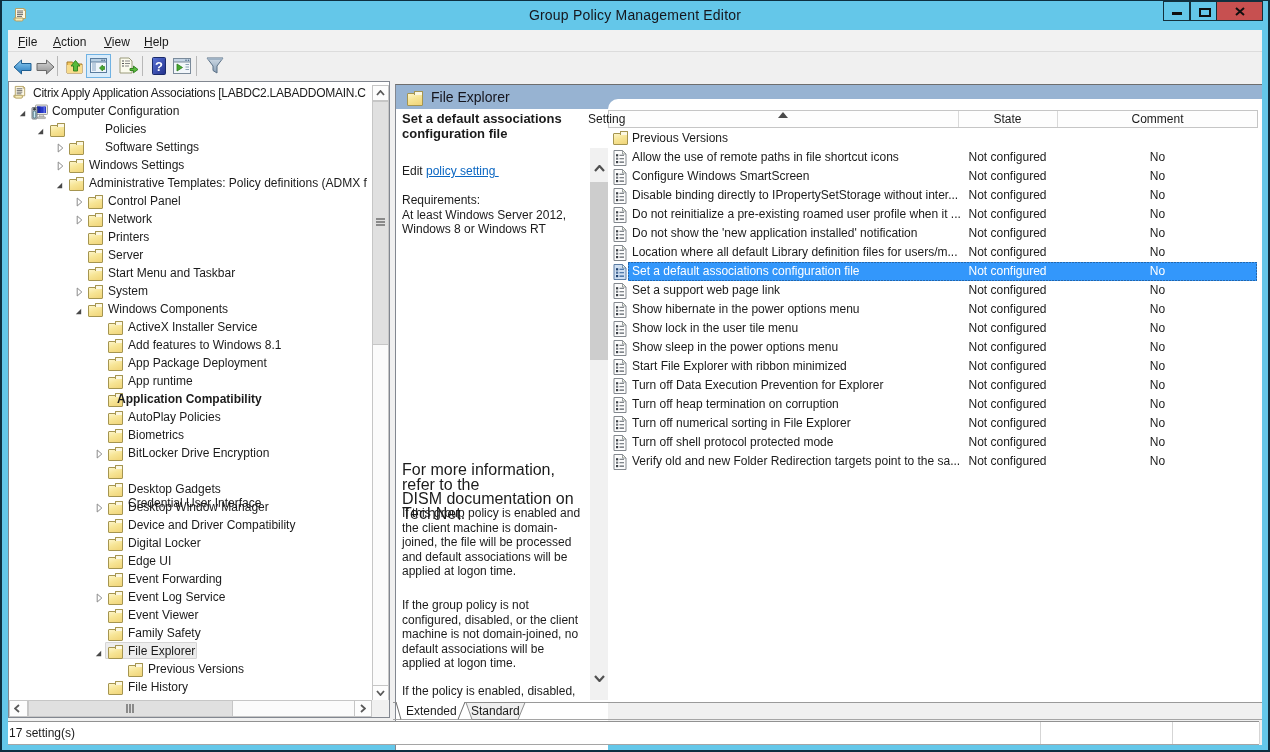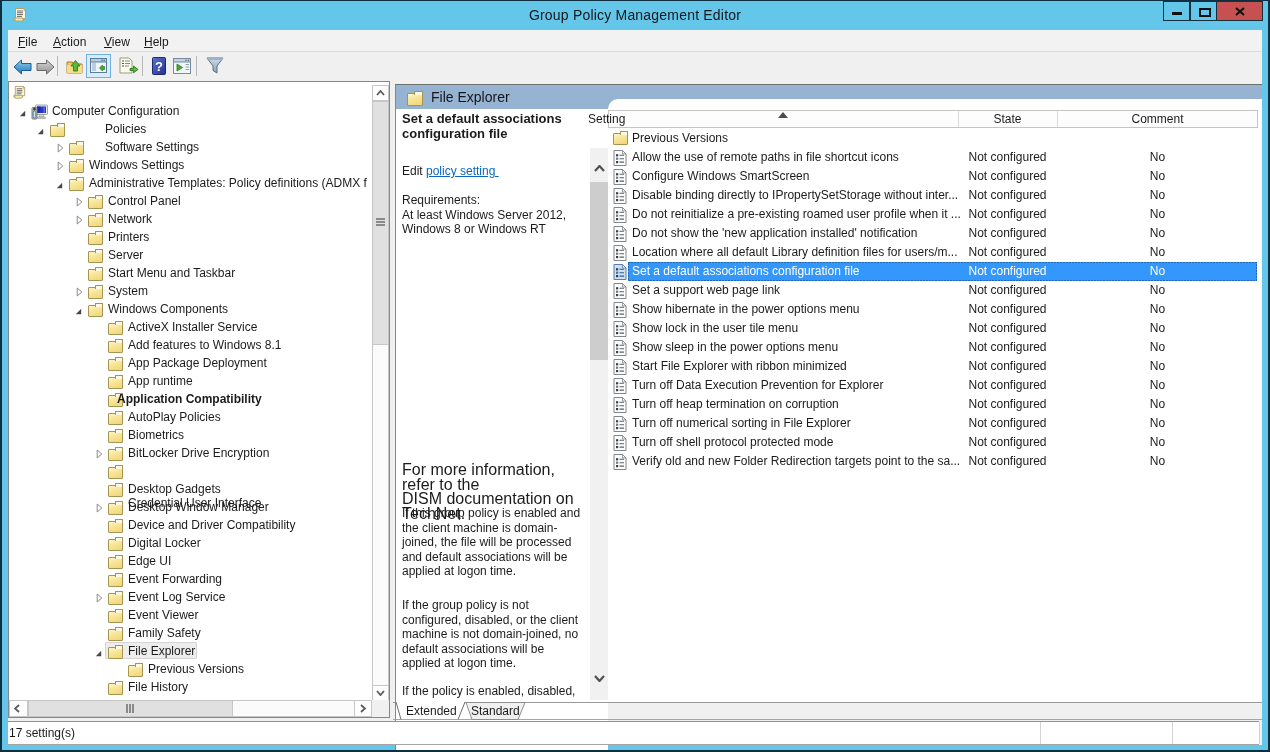--- a/index.html
+++ b/index.html
@@ -99,20 +99,21 @@
     </defs>
   </svg>
 <div class="abs" style="left:8px;top:81px;width:382px;height:637px;background:#fff;border:1px solid #828790;box-sizing:border-box;"></div>
 <div class="abs" style="left:9px;top:82px;width:362px;height:617px;overflow:hidden;">
 <svg class="abs" style="left:3px;top:3px" width="15" height="15" viewBox="0 0 16 16">
       <path d="M3.5 1.5 L12 1.5 L13.5 3 L13.5 11.5 L11 11.5 L11 13 L2 13 L2 11 L3.5 11 Z" fill="#fdf8e4" stroke="#b4a266" stroke-width="1"></path>
       <path d="M3 11 L11 11 L11 13 Q11 14 9.8 14 L4.2 14 Q3 14 3 12.8 Z" fill="#f7ecb8" stroke="#b4a266" stroke-width="1"></path>
       <path d="M12 1.5 L13.5 3 L12 3.5 Z" fill="#e6d9a0" stroke="#b4a266" stroke-width="0.8"></path>
       <path d="M5 4 H11 M5 5.8 H11 M5 7.6 H11 M5 9.4 H10" stroke="#6b6b6b" stroke-width="1"></path>
     </svg>
+<div class="row" style="left:24px;top:2px;letter-spacing:-0.25px;">Citrix Apply Application Associations [LABDC2.LABADDOMAIN.C</div>
 <svg class="abs" style="left:10px;top:28px" width="7" height="7" viewBox="0 0 7 7">
       <path d="M6.2 0.8 V6.2 H0.8 Z" fill="#484848"></path>
     </svg>
 <svg class="abs" style="left:22px;top:22px" width="17" height="16" viewBox="0 0 17 16">
       <rect x="4.5" y="1" width="12" height="9.5" rx="0.8" fill="#e8e8e4" stroke="#9a9a96" stroke-width="0.9"></rect>
       <rect x="6" y="2.5" width="9" height="6.5" fill="#2839c8"></rect>
       <path d="M6 2.5 h3.5 v6.5 h-3.5 z" fill="#1c2ba6"></path>
       <path d="M12.5 2.5 h1.5 v6.5 h-1.5 z" fill="#5a6ae0"></path>
       <path d="M9 10.5 h3 l1 2.5 h-5 z" fill="#d8d8d4" stroke="#9a9a96" stroke-width="0.7"></path>
       <rect x="6.5" y="13" width="8" height="1.6" rx="0.5" fill="#cfcfcb" stroke="#9a9a96" stroke-width="0.7"></rect>

